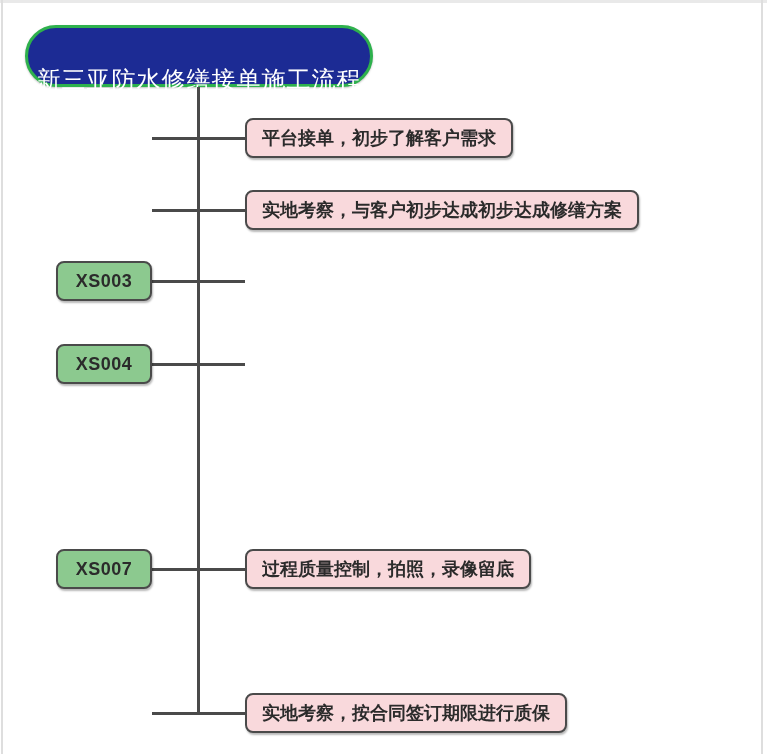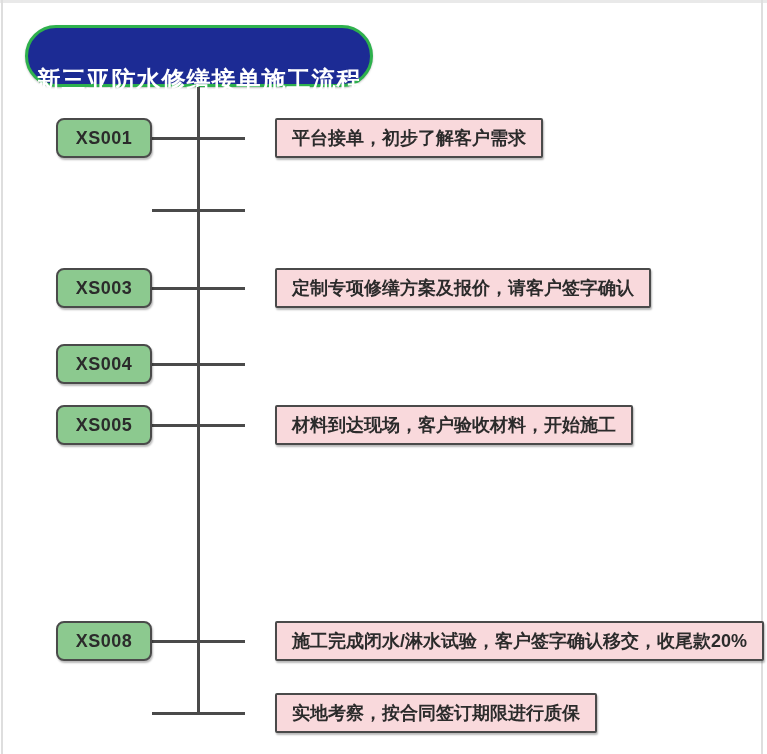--- a/index.html
+++ b/index.html
@@ -15,112 +15,99 @@
   
   .title-bubble{
     position:absolute;left:25px;top:25px;width:348px;height:62px;
     background:var(--title-fill,#1c2b94);
     border:3px solid var(--title-border,#2eb14d);
     border-radius:33px;box-sizing:border-box;
     display:flex;align-items:center;justify-content:center;
     box-shadow:0 1px 2px rgba(0,0,0,.25);
   }
   .title-bubble span{
-    color:var(--title-text,#ffffff);font-size:24px;font-weight:bold;letter-spacing:1px;
+    color:var(--title-text,#ffffff);font-size:24px;font-weight:normal;letter-spacing:1px;
     white-space:nowrap;
     margin-top:48px;
   }
 
   
   .trunk{position:absolute;left:197px;top:87px;width:3px;height:627px;background:var(--line,#4a4a4a);}
   .row{position:absolute;left:0;width:767px;height:40px;}
   .connector{position:absolute;left:152px;top:19px;width:93px;height:3px;background:var(--line,#4a4a4a);}
   .code-box{
     position:absolute;left:56px;top:0;width:96px;height:40px;box-sizing:border-box;
     background:var(--code-fill,#8cc98f);border:2px solid var(--node-border,#4a4a4a);
     border-radius:8px;display:flex;align-items:center;justify-content:center;
     box-shadow:1px 2px 2px rgba(0,0,0,.28);
   }
   .code-box span{font-size:18px;font-weight:bold;color:#2b2b2b;letter-spacing:.5px;}
   .desc-box{
     position:absolute;left:245px;top:0;height:40px;box-sizing:border-box;
     background:var(--desc-fill,#f9d9dc);border:2px solid var(--node-border,#4a4a4a);
-    border-radius:2px;display:inline-flex;align-items:center;
+    border-radius:8px;display:inline-flex;align-items:center;
     padding:0 15px;white-space:nowrap;
     box-shadow:1px 2px 2px rgba(0,0,0,.28);
-    margin-left:30px;
   }
   .desc-box span{font-size:18px;font-weight:bold;color:#2b2b2b;}
 </style>
 </head>
 <body>
 
 <div id="canvas">
   <div class="edge-top"></div>
   <div class="edge-left"></div>
   <div class="edge-right"></div>
 
   <div class="title-bubble">
     <span>新三亚防水修缮接单施工流程</span>
   </div>
 
   <div class="trunk"></div>
 
   <div class="row" style="top:118px">
     <div class="connector"></div>
-    <div class="code-box">
-        <span>XS001</span>
-      </div>
     <div class="desc-box">
         <span>平台接单，初步了解客户需求</span>
       </div>
   </div>
 
   <div class="row" style="top:190px">
     <div class="connector"></div>
+    <div class="desc-box">
+        <span>实地考察，与客户初步达成初步达成修缮方案</span>
+      </div>
   </div>
 
-  <div class="row" style="top:268px">
+  <div class="row" style="top:261px">
     <div class="connector"></div>
     <div class="code-box">
         <span>XS003</span>
-      </div>
-    <div class="desc-box">
-        <span>定制专项修缮方案及报价，请客户签字确认</span>
       </div>
   </div>
 
   <div class="row" style="top:344px">
     <div class="connector"></div>
     <div class="code-box">
         <span>XS004</span>
       </div>
   </div>
 
-  <div class="row" style="top:405px">
+
+
+  <div class="row" style="top:549px">
     <div class="connector"></div>
     <div class="code-box">
-        <span>XS005</span>
+        <span>XS007</span>
       </div>
     <div class="desc-box">
-        <span>材料到达现场，客户验收材料，开始施工</span>
+        <span>过程质量控制，拍照，录像留底</span>
       </div>
   </div>
 
-
-
-  <div class="row" style="top:621px">
-    <div class="connector"></div>
-    <div class="code-box">
-        <span>XS008</span>
-      </div>
-    <div class="desc-box">
-        <span>施工完成闭水/淋水试验，客户签字确认移交，收尾款20%</span>
-      </div>
-  </div>
 
   <div class="row" style="top:693px">
     <div class="connector"></div>
     <div class="desc-box">
         <span>实地考察，按合同签订期限进行质保</span>
       </div>
   </div>
 </div>
 
 </body></html>

